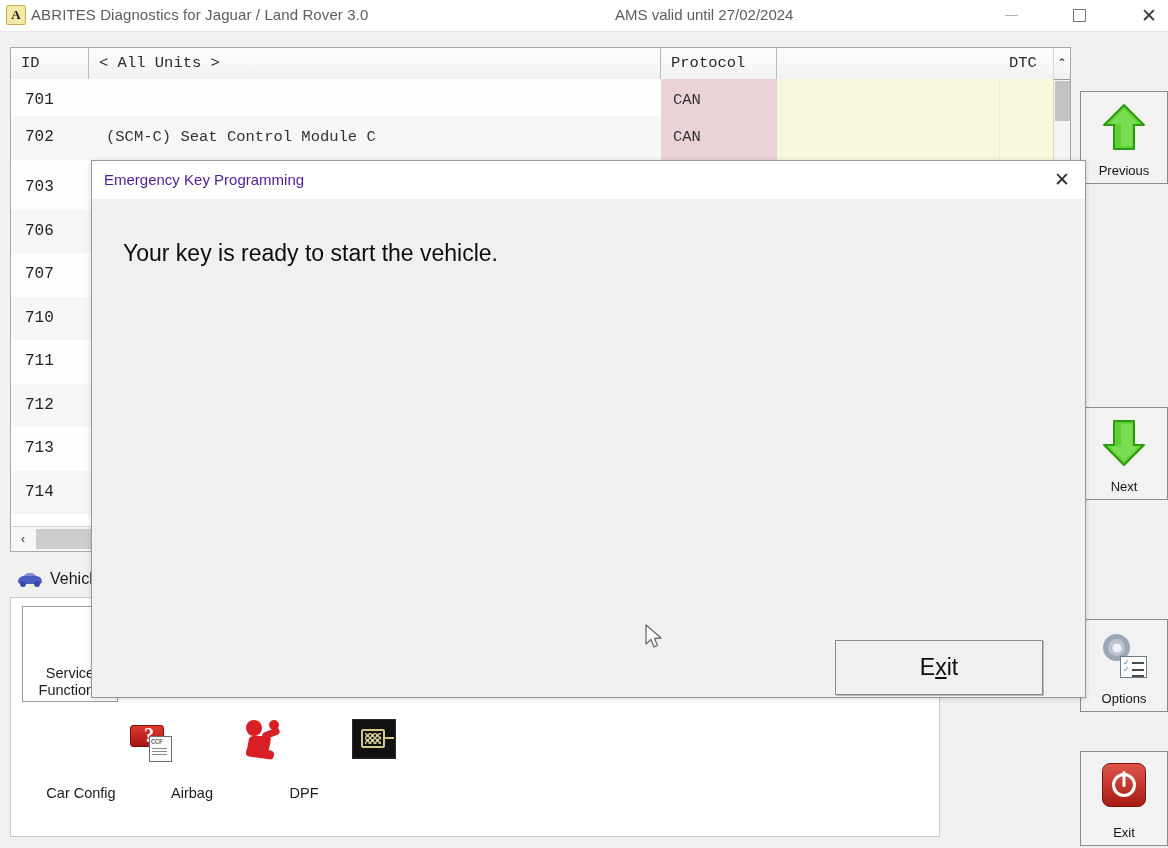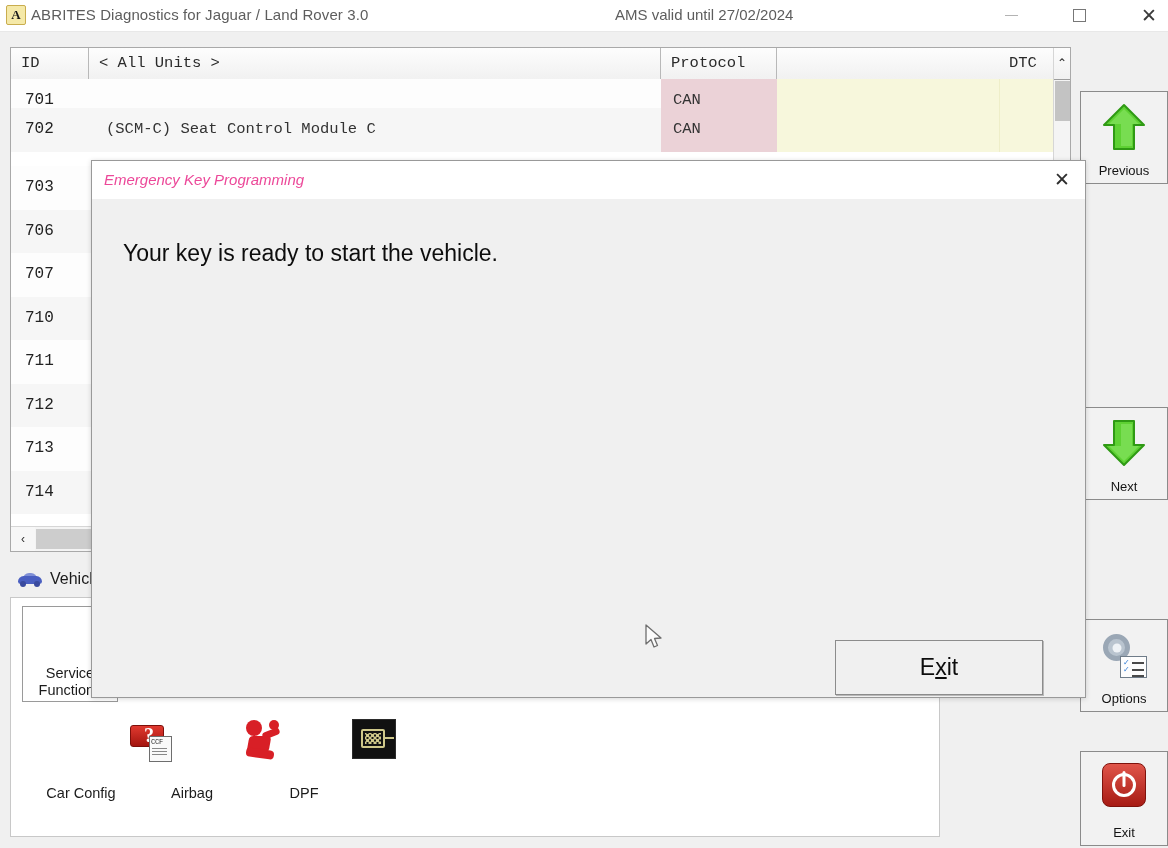--- a/index.html
+++ b/index.html
@@ -578,22 +578,21 @@
   #dialog-titlebar {
     position: absolute;
     left: 0; top: 0;
     width: 993px; height: 38px;
     background: #ffffff;
   }
   #dialog-title {
     position: absolute;
     left: 12px; top: 10px;
     font-size: 15px;
-    color: #ec4899;
-    font-style: italic;
+    color: #4c1d95;
   }
   #dialog-close {
     position: absolute;
     right: 0px; top: 0px;
     width: 46px; height: 38px;
     line-height: 38px;
     text-align: center;
     font-size: 19px;
     color: #2e2e2e;
   }
@@ -661,21 +660,21 @@
       <div class="th" id="th-dtc">DTC</div>
     </div>
 
     <div id="rows-container">
         <div class="row white" style="top: 31px;">
           <div class="cell-id">701</div>
           <div class="cell-protocol">CAN</div>
           <div class="cell-vin"></div>
           <div class="cell-dtc"></div>
         </div>
-        <div class="row alt" style="top: 60px;">
+        <div class="row alt" style="top: 68px;">
           <div class="cell-id">702</div>
           <div class="cell-name">(SCM-C) Seat Control Module C</div>
           <div class="cell-protocol">CAN</div>
           <div class="cell-vin"></div>
           <div class="cell-dtc"></div>
         </div>
         <div class="row white" style="top: 118px;">
           <div class="cell-id">703</div>
           <div class="cell-name"></div>
           <div class="cell-protocol" style="background: transparent;"></div>

